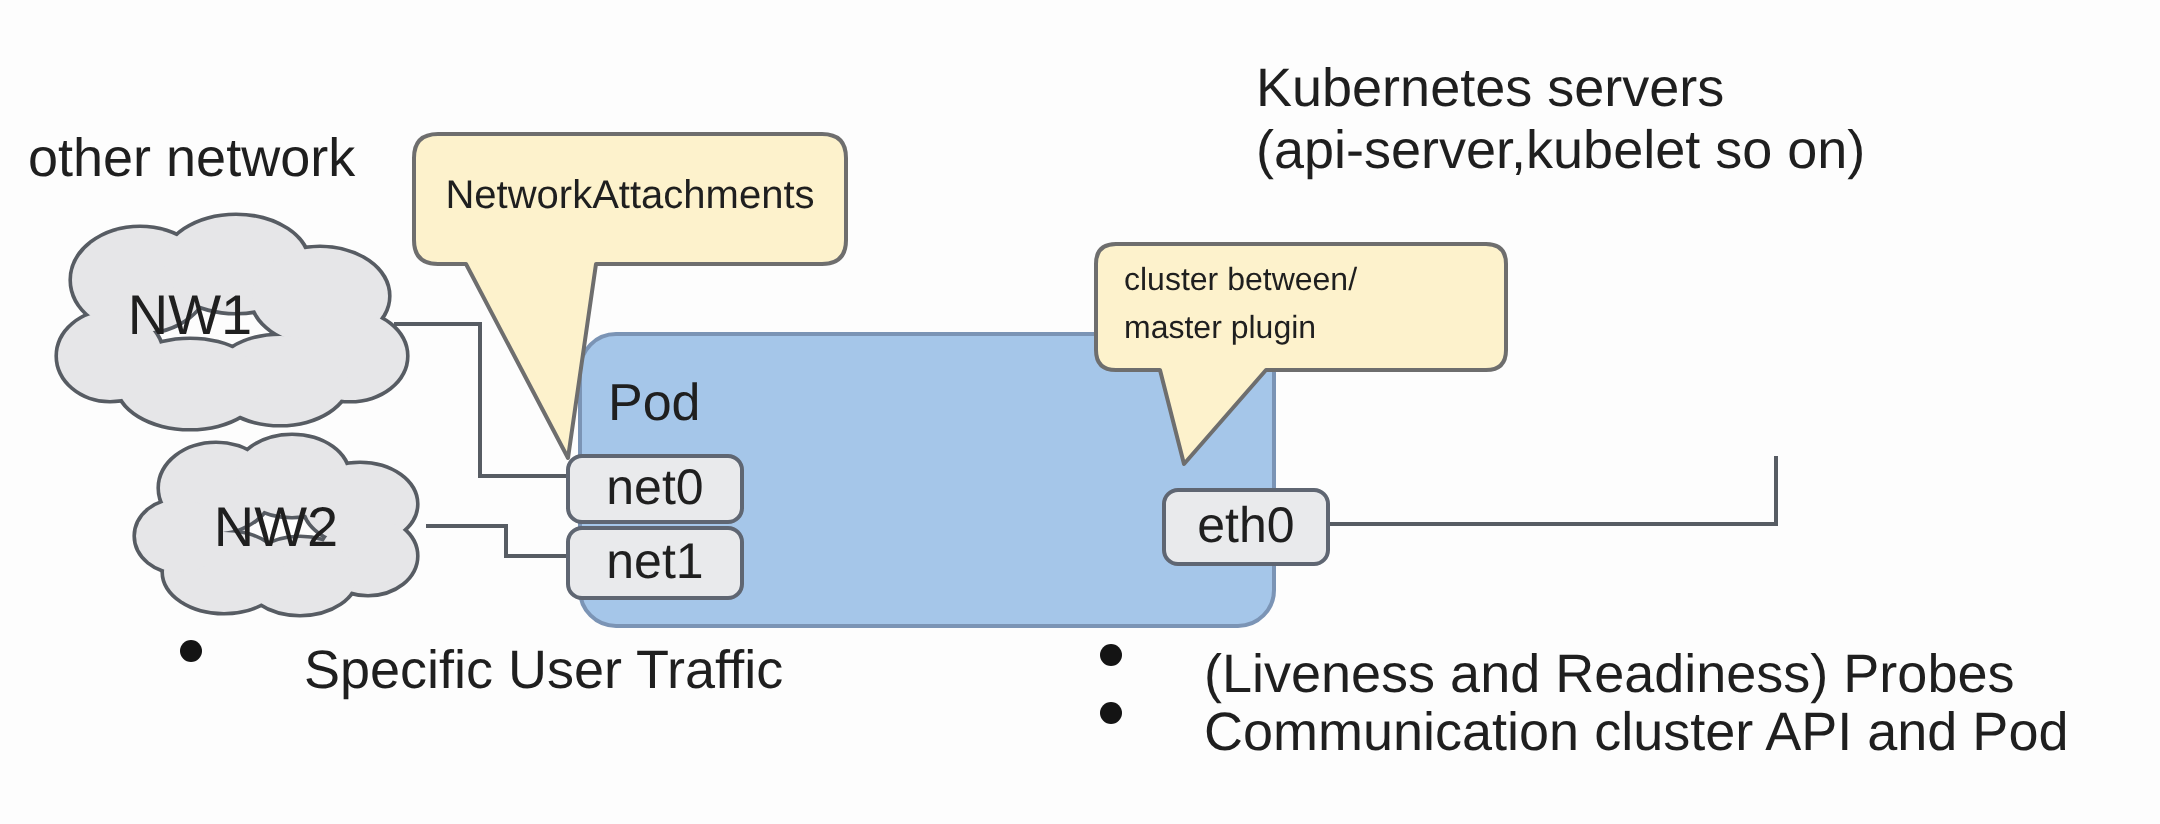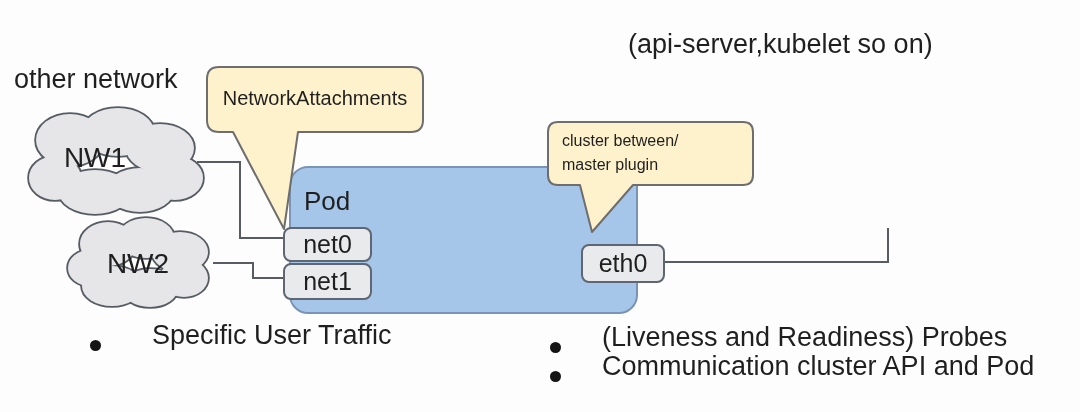--- a/index.html
+++ b/index.html
@@ -22,21 +22,21 @@
   .iface {
     position:absolute; display:flex; align-items:center; justify-content:center;
     background:var(--iface-fill); border:2px solid var(--iface-border);
     border-radius:8px; font-size:25px;
   }
   .callout-text-1 {
     position:absolute; display:flex; align-items:center; justify-content:center;
     font-size:20px;
   }
   .callout-text-2 { position:absolute; font-size:16px; line-height:24px; }
-  .bullet-row { position:absolute; display:flex; align-items:flex-end; }
+  .bullet-row { position:absolute; display:flex; align-items:flex-start; }
   .dot { width:11px; height:11px; border-radius:50%; background:#141414; flex:none; }
   .bullet-text { font-size:27px; line-height:31px; white-space:nowrap; }
   .cloud-label { position:absolute; font-size:28px; text-align:center; }
 </style>
 </head>
 <body>
 
 <div class="stage">
 
   <svg class="svg-layer" width="1080" height="412" viewBox="0 0 1080 412">
@@ -72,20 +72,21 @@
     <polyline class="connector" points="213,263 253,263 253,278 283,278"></polyline>
     <polyline class="connector" points="636,262 888,262 888,228"></polyline>
 
     <path class="callout-shape" d="M 219 67 H 411 Q 423 67 423 79 V 120 Q 423 132 411 132 H 298 L 284 229 L 233 132 H 219 Q 207 132 207 120 V 79 Q 207 67 219 67 Z"></path>
     <path class="callout-shape" d="M 558 122 H 743 Q 753 122 753 132 V 175 Q 753 185 743 185 H 633 L 592 232 L 580 185 H 558 Q 548 185 548 175 V 132 Q 548 122 558 122 Z"></path>
   </svg>
 
   <div class="abs h-label" style="left:14px; top:64px;">other network</div>
 
   <div class="abs h-label" style="left:628px; top:29px;">
+    <div>Kubernetes servers</div>
     <div>(api-server,kubelet so on)</div>
   </div>
 
   <div class="cloud-label" style="left:40px; top:142px; width:110px;">NW1</div>
   <div class="cloud-label" style="left:85px; top:248px; width:106px;">NW2</div>
 
   <div class="abs pod-label" style="left:304px; top:186px;">Pod</div>
 
   <div class="iface" style="left:283px; top:227px; width:85px; height:31px;">net0</div>
   <div class="iface" style="left:283px; top:263px; width:85px; height:33px;">net1</div>

